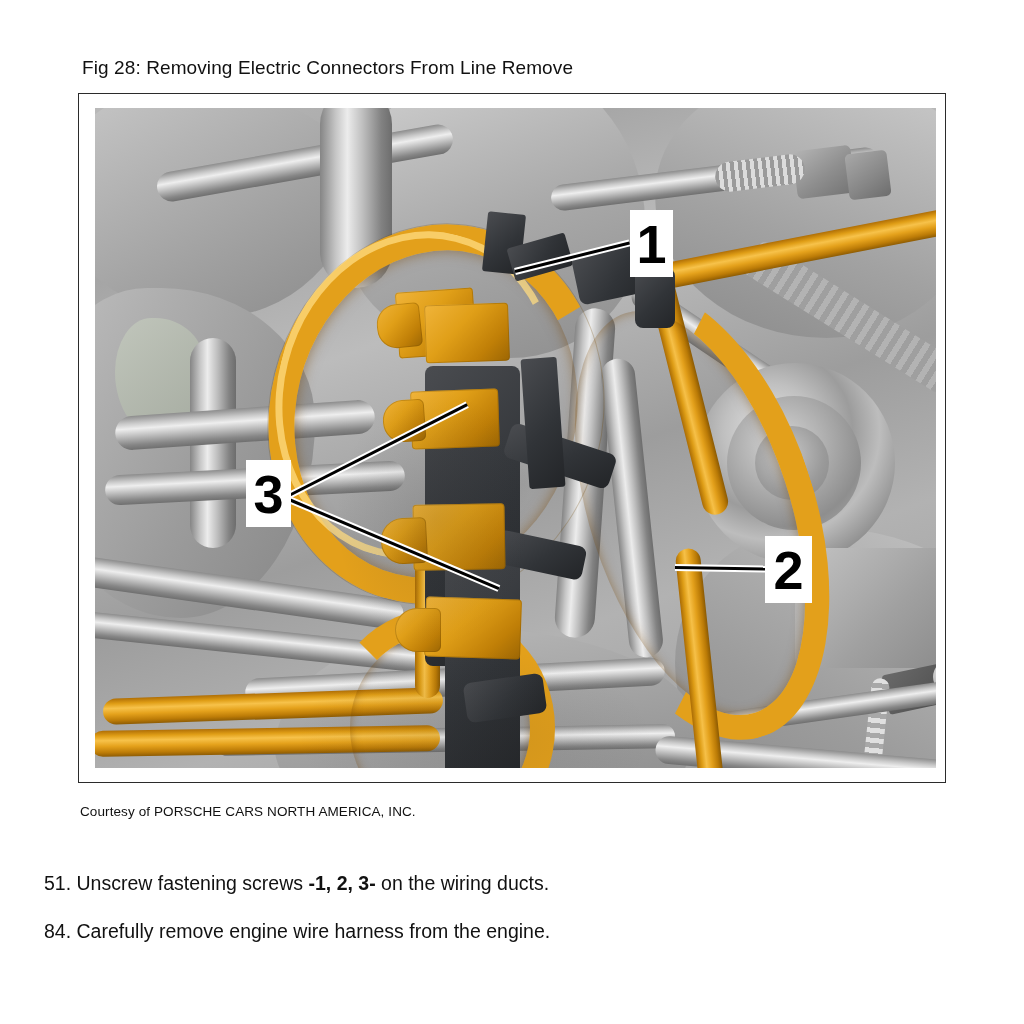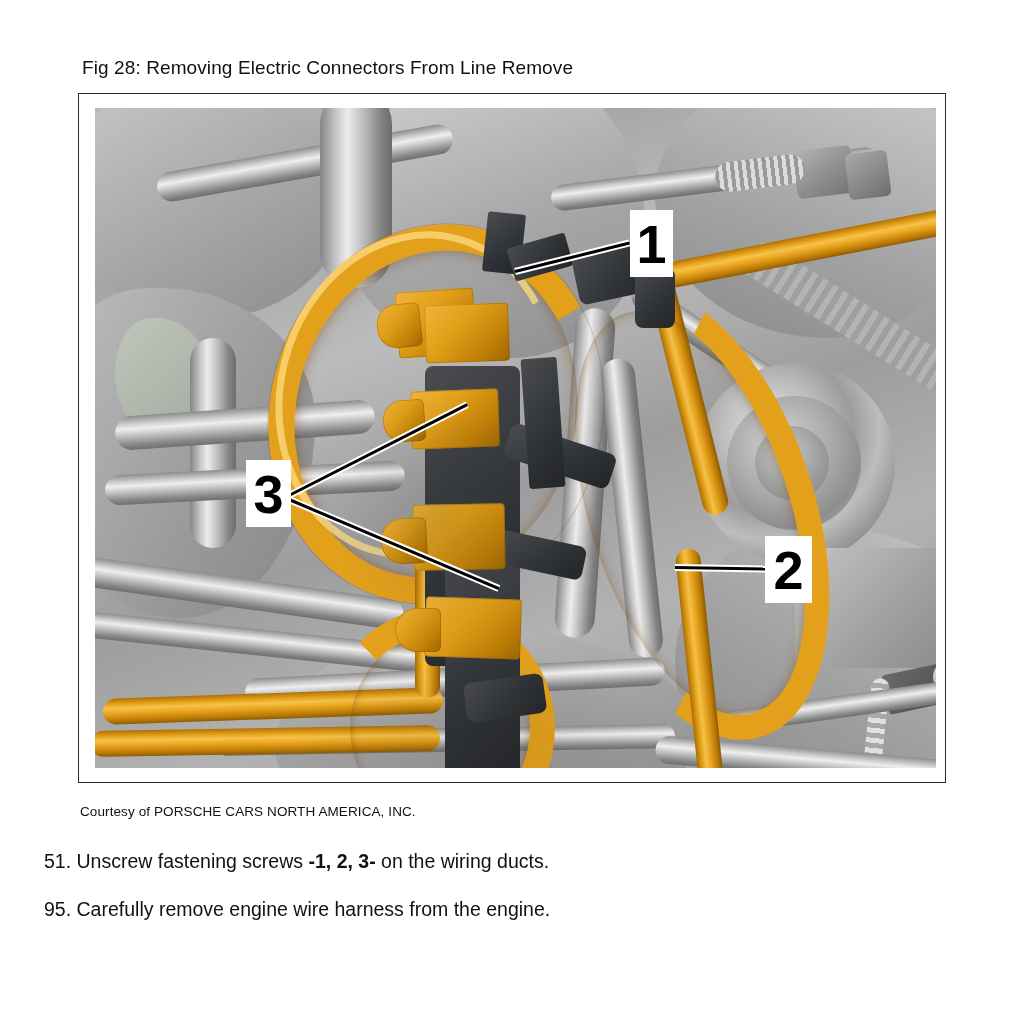--- a/index.html
+++ b/index.html
@@ -144,21 +144,21 @@
     font-size: 13.5px;
     letter-spacing: 0.1px;
     color: #111;
     white-space: nowrap;
   }
 
   
   .steps {
     position: absolute;
     left: 44px;
-    top: 848px;
+    top: 870px;
     width: 940px;
   }
   .step {
     font-size: 19.5px;
     line-height: 26px;
     color: #111;
     margin-bottom: 22px;
     white-space: nowrap;
   }
   .step .num { display: inline-block; }
@@ -304,18 +304,18 @@
 <div class="fig-caption">Courtesy of PORSCHE CARS NORTH AMERICA, INC.</div>
 
 <div class="steps">
 
   <div class="step">
     <span class="num">51.</span>
     <span>Unscrew fastening screws </span><b>-1, 2, 3-</b><span> on the wiring ducts.</span>
   </div>
 
   <div class="step">
-    <span class="num">95.</span>
+    <span class="num">84.</span>
     <span>Carefully remove engine wire harness from the engine.</span>
   </div>
 
 
 </div>
 
 </body></html>

